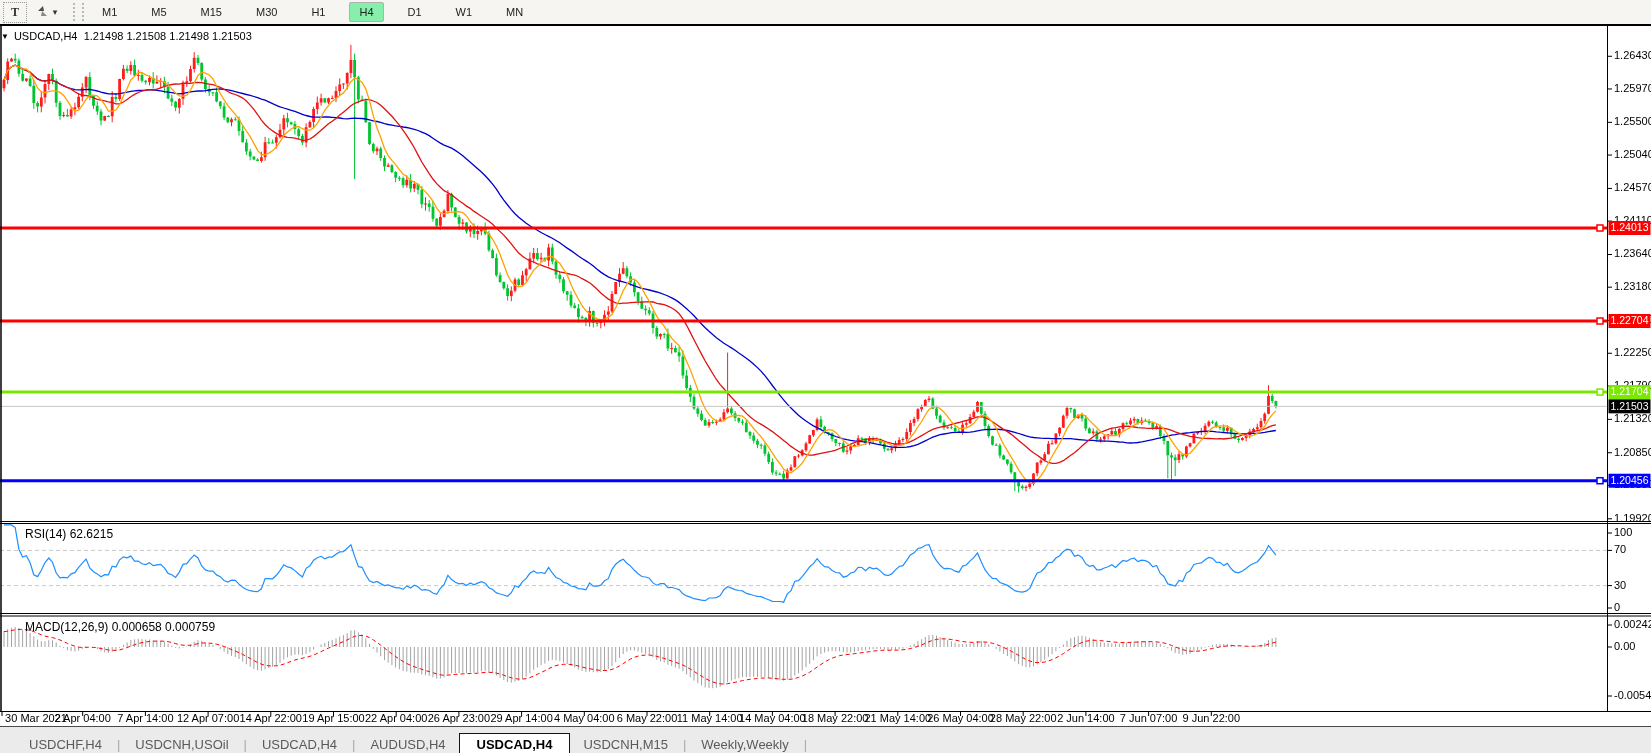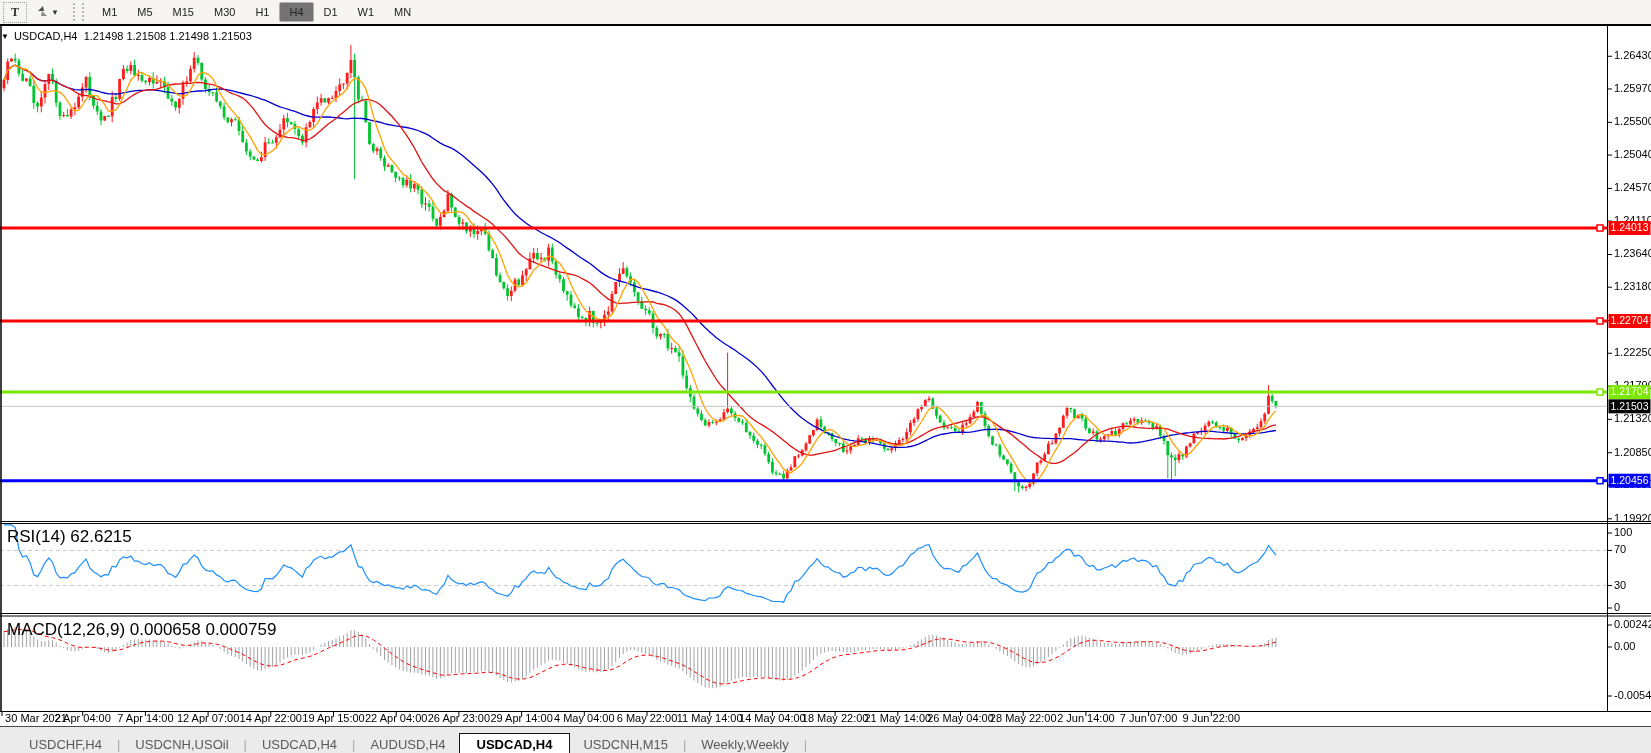--- a/index.html
+++ b/index.html
@@ -8,25 +8,25 @@
   
   .toolbar{position:absolute;left:0;top:0;width:1651px;height:24px;background:#f6f5f1;
            display:flex;align-items:center;gap:2px;padding-left:3px;box-sizing:border-box}
   .tool-btn{width:22px;height:19px;display:flex;align-items:center;justify-content:center;
             font-size:12px;color:#333}
   .text-tool{border:1px dotted #9a9a9a;font-weight:bold;font-family:"Liberation Serif",serif}
   .arrows-tool{width:34px;border:none}
   .caret{font-size:9px;color:#333;margin-left:3px}
   .grip{width:7px;height:18px;border-left:2px dotted #b8b8b8;border-right:2px dotted #b8b8b8;margin:0 6px 0 8px}
   .tf-btn{font-size:11px;color:#222;padding:3px 9px;border:1px solid transparent;border-radius:2px;line-height:12px}
-  .tf-btn.active{background:#737373;border-color:#b0b0b0}
+  .tf-btn.active{background:#86efac;border-color:#b0b0b0}
   
   .chart-title{position:absolute;left:1px;top:30px;font-size:11px;color:#000;white-space:pre}
   .chart-title .marker{font-size:8px;vertical-align:1px;margin-right:5px}
-  .pane-label{position:absolute;left:7px;font-size:17px;color:#000;white-space:pre}
+  .pane-label{position:absolute;left:25px;font-size:12px;color:#000;white-space:pre}
   #rsi-label{top:527px}
   #macd-label{top:620px}
   
   .tabbar{position:absolute;left:0;top:726px;width:1651px;height:36px;background:#ebebeb;
           border-top:1px solid #4a4a4a;display:flex;align-items:center;padding-left:16px;
           box-sizing:border-box;font-size:13px;color:#5a5a5a}
   .tab{padding:3px 13px;white-space:nowrap}
   .tab.active{background:#fff;border:1px solid #141414;color:#000;font-weight:700;padding:3px 17px}
   .tab-sep{color:#a9a9a9;margin:0 2px}
   svg text{font-family:"Liberation Sans",sans-serif}
@@ -185,21 +185,21 @@
   <div class="tool-btn arrows-tool">
     <span>
       <svg width="15" height="15" viewBox="0 0 15 15">
         <path d="M3,8 L8,3 L9,8 Z" fill="#4d4d4d"></path>
         <path d="M7,8 L12,13 L6,13 Z" fill="#8a8a8a"></path>
       </svg>
     </span>
     <span class="caret">▾</span>
   </div>
   <div class="grip"></div>
-  <div id="tf-buttons" style="display:flex;align-items:center;gap:0">
+  <div id="tf-buttons" style="display:flex;align-items:center;gap:14px">
       <div class="tf-btn">M1</div>
       <div class="tf-btn">M5</div>
       <div class="tf-btn">M15</div>
       <div class="tf-btn">M30</div>
       <div class="tf-btn">H1</div>
       <div class="tf-btn active">H4</div>
       <div class="tf-btn">D1</div>
       <div class="tf-btn">W1</div>
       <div class="tf-btn">MN</div>
     </div>

